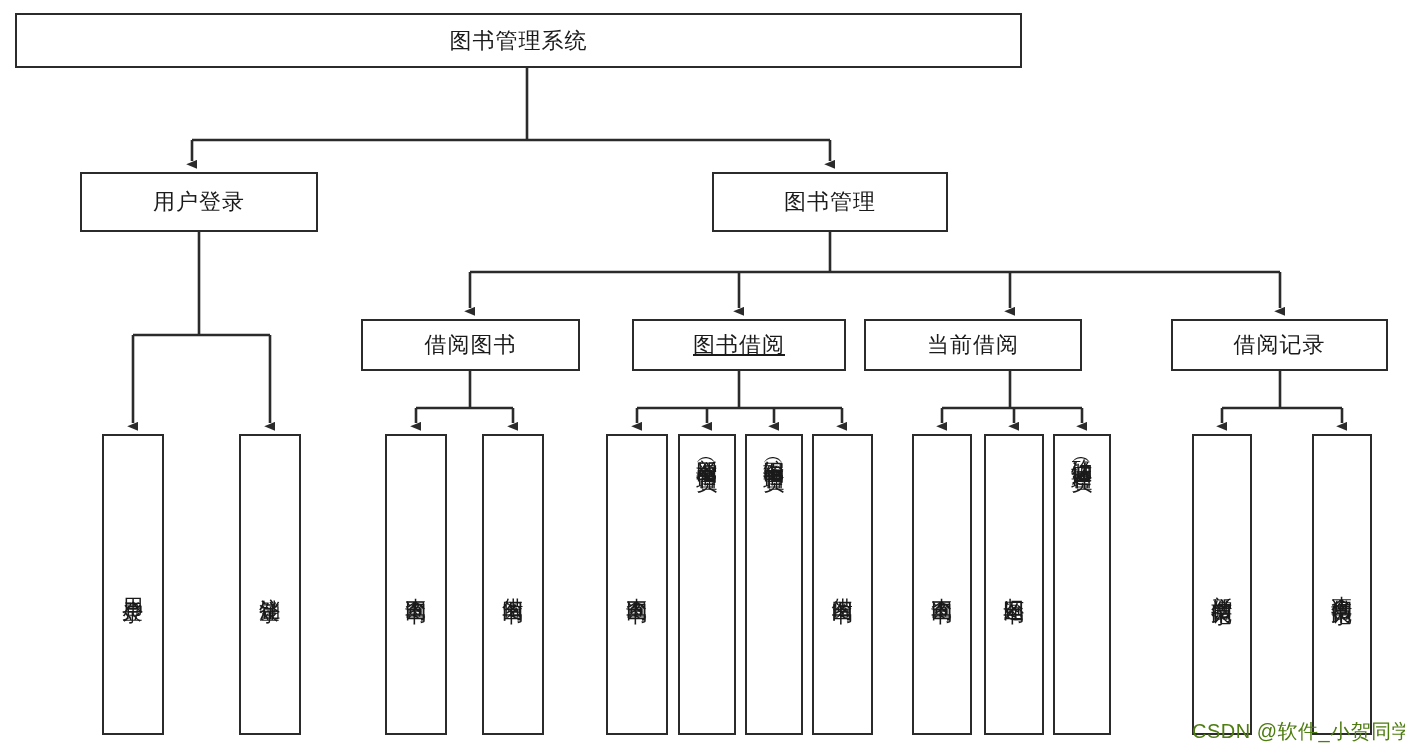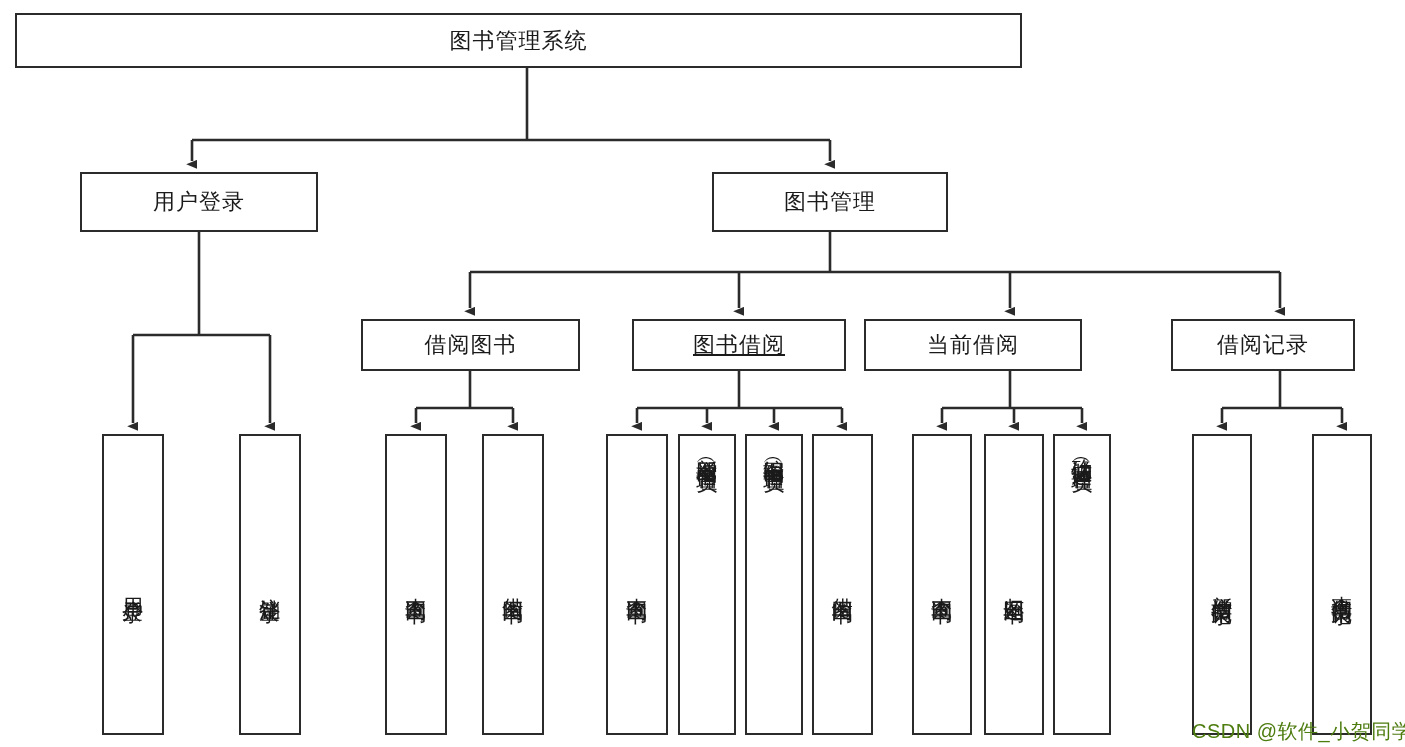--- a/index.html
+++ b/index.html
@@ -134,21 +134,21 @@
   <div id="level3-layer">
       <div class="node horiz" style="left: 361px; top: 319px; width: 219px; height: 52px;">
         <span>借阅图书</span>
       </div>
       <div class="node horiz" style="left: 632px; top: 319px; width: 214px; height: 52px; text-decoration: underline;">
         <span>图书借阅</span>
       </div>
       <div class="node horiz" style="left: 864px; top: 319px; width: 218px; height: 52px;">
         <span>当前借阅</span>
       </div>
-      <div class="node horiz" style="left: 1171px; top: 319px; width: 184px; height: 52px;">
+      <div class="node horiz" style="left: 1171px; top: 319px; width: 217px; height: 52px;">
         <span>借阅记录</span>
       </div>
     </div>
   <div id="leaf-layer">
       <div class="node vert" style="left: 102px; top: 434px; width: 62px; height: 301px; align-items: center;">
         <span class="vlabel">用户登录</span>
       </div>
       <div class="node vert" style="left: 239px; top: 434px; width: 62px; height: 301px; align-items: center;">
         <span class="vlabel">注销登录</span>
       </div>

